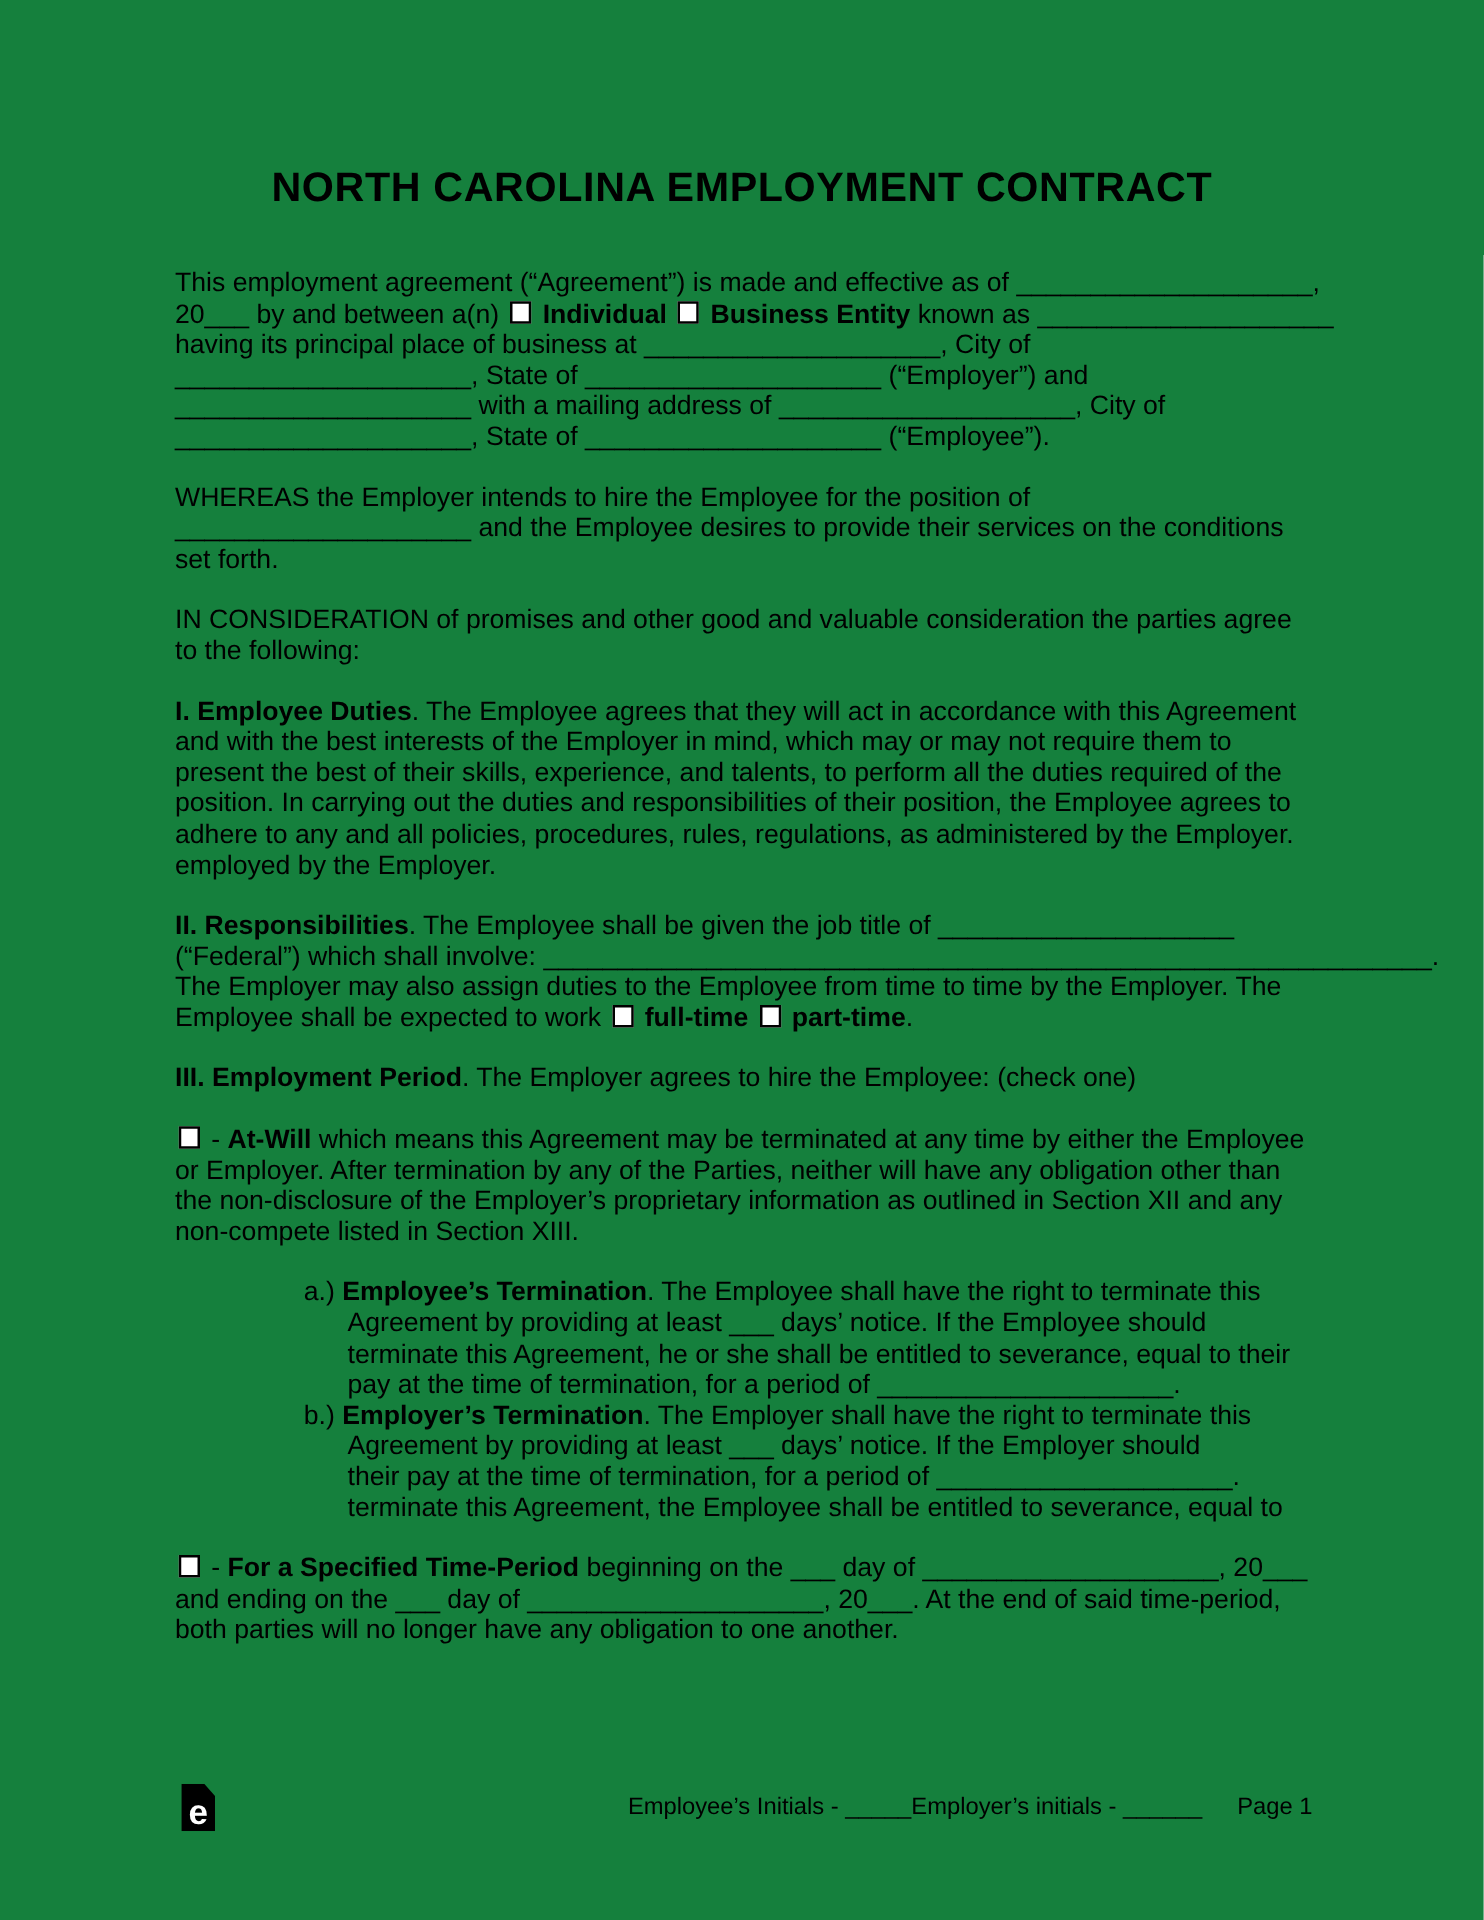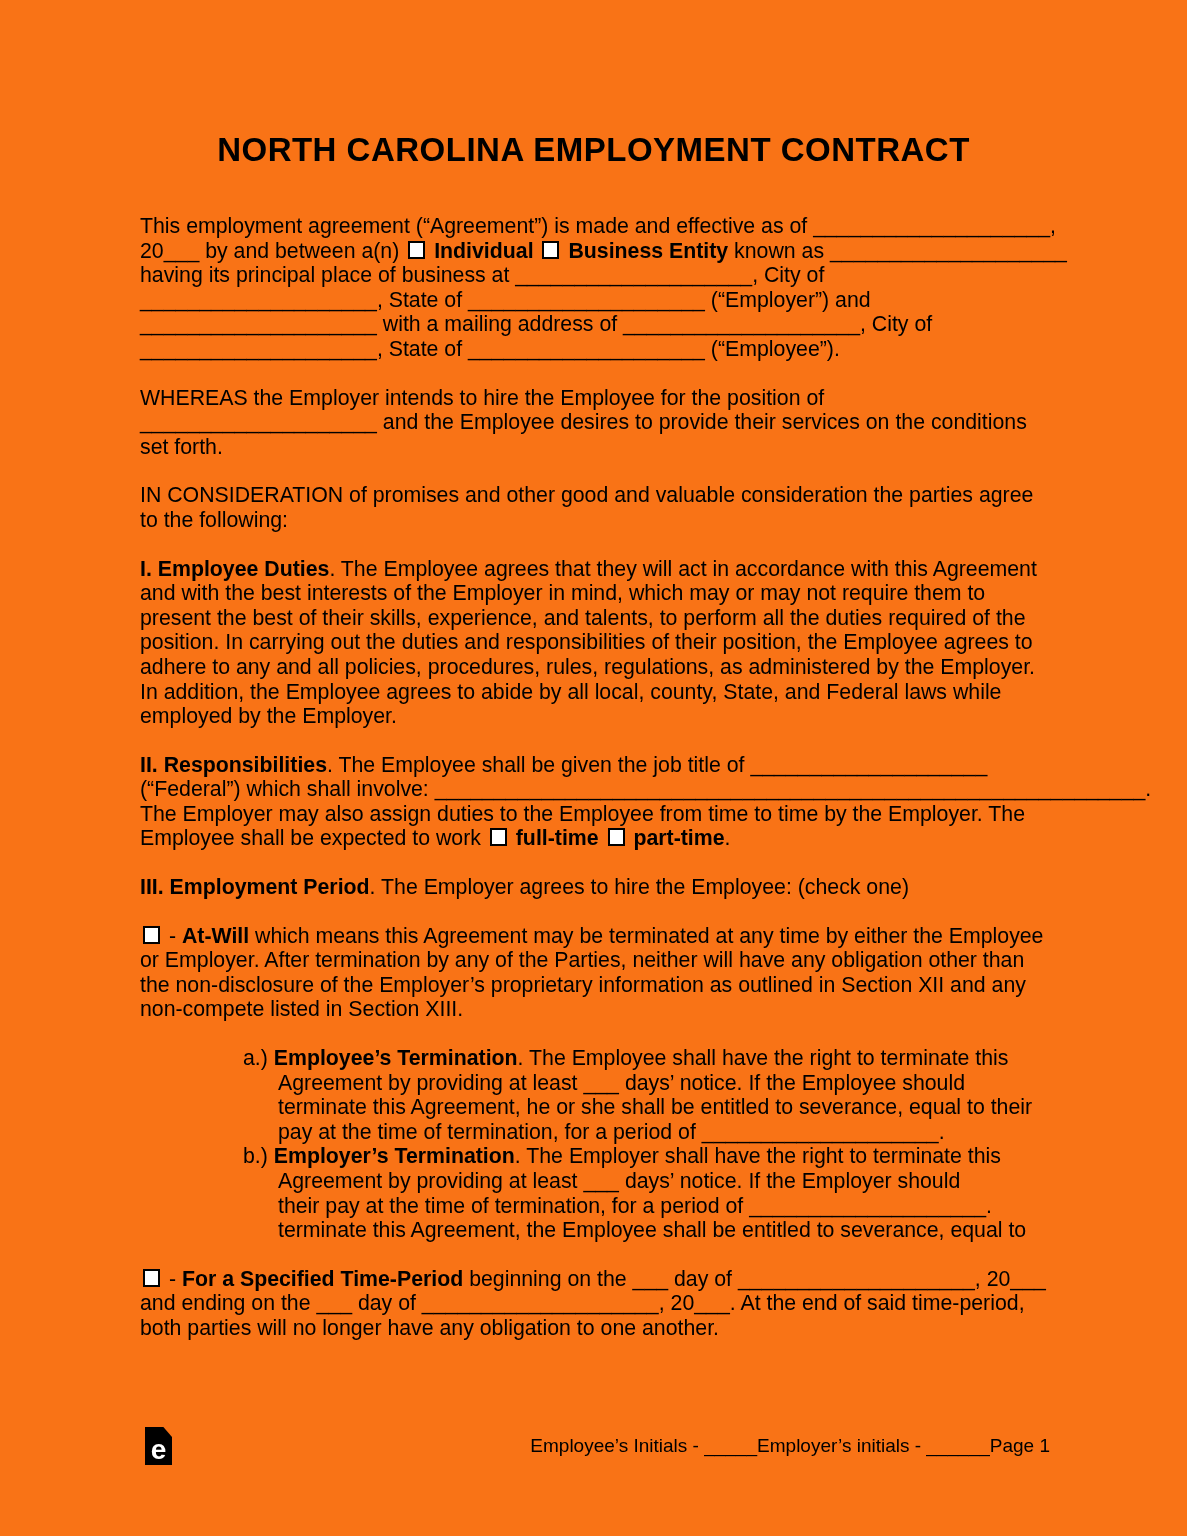--- a/index.html
+++ b/index.html
@@ -1,19 +1,19 @@
 <!DOCTYPE html>
 <html><head>
 <meta charset="utf-8">
 <style>
   html,body{margin:0;padding:0;background:#ffffff;}
   .page{
     position:relative;
     width:1187px;height:1536px;
-    background:#f97316;color:#000;
+    background:#15803d;color:#000;
     font-family:"Liberation Sans", sans-serif;
     font-size:21.3px;line-height:24.6px;
     overflow:hidden;
   }
   .content{position:absolute;left:140px;top:130px;width:907px;}
   .doc-title{
     margin:0 0 44px 0;
     font-size:33px;line-height:40px;font-weight:bold;
     text-align:center;letter-spacing:.5px;white-space:nowrap;
   }
@@ -37,21 +37,21 @@
     clip-path:polygon(0 0,68% 0,100% 26%,100% 100%,0 100%);
     display:flex;align-items:flex-end;justify-content:center;
     flex:0 0 auto;
   }
   .logo .e{
     color:#fff;font-weight:bold;font-size:28px;line-height:1;
     margin-bottom:1px;
   }
   .footer-right{margin-left:auto;display:flex;align-items:flex-end;}
   .gap8{margin-left:0;}
-  .gap28{}
+  .gap28{margin-left:28px;}
 </style>
 </head>
 <body>
 
 <div class="page">
   <div class="content">
     <h1 class="doc-title">NORTH CAROLINA EMPLOYMENT CONTRACT</h1>
     <div>
         <div class="para">
           <div class="line"><span>This employment agreement (“Agreement”) is made and effective as of ____________________,</span></div>
@@ -69,21 +69,20 @@
         <div class="para">
           <div class="line"><span>IN CONSIDERATION of promises and other good and valuable consideration the parties agree</span></div>
           <div class="line"><span>to the following:</span></div>
         </div>
         <div class="para">
           <div class="line"><b>I. Employee Duties</b><span>. The Employee agrees that they will act in accordance with this Agreement</span></div>
           <div class="line"><span>and with the best interests of the Employer in mind, which may or may not require them to</span></div>
           <div class="line"><span>present the best of their skills, experience, and talents, to perform all the duties required of the</span></div>
           <div class="line"><span>position. In carrying out the duties and responsibilities of their position, the Employee agrees to</span></div>
           <div class="line"><span>adhere to any and all policies, procedures, rules, regulations, as administered by the Employer.</span></div>
-          <div class="line"><span>In addition, the Employee agrees to abide by all local, county, State, and Federal laws while</span></div>
           <div class="line"><span>employed by the Employer.</span></div>
         </div>
         <div class="para">
           <div class="line"><b>II. Responsibilities</b><span>. The Employee shall be given the job title of ____________________</span></div>
           <div class="line"><span>(“Federal”) which shall involve: ____________________________________________________________.</span></div>
           <div class="line"><span>The Employer may also assign duties to the Employee from time to time by the Employer. The</span></div>
           <div class="line"><span>Employee shall be expected to work </span><span class="cbx"></span><span> </span><b>full-time</b><span> </span><span class="cbx"></span><span> </span><b>part-time</b><span>.</span></div>
         </div>
         <div class="para">
           <div class="line"><b>III. Employment Period</b><span>. The Employer agrees to hire the Employee: (check one)</span></div>

